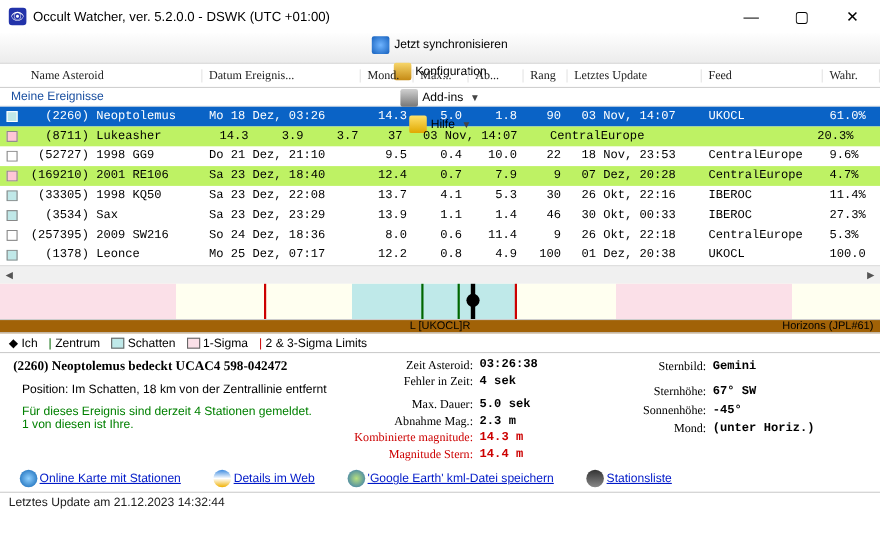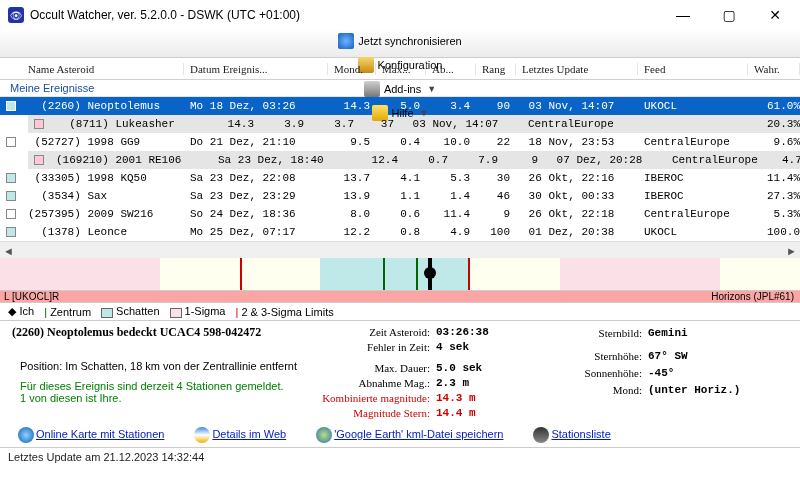--- a/index.html
+++ b/index.html
@@ -21,38 +21,38 @@
 .c-box { width: 22px; flex: 0 0 22px; display:flex; align-items:center; justify-content:center;}
 .swatch { width: 14px; height: 10px; border: 1px solid #888; display:inline-block; }
 .c-ast { flex: 0 0 162px; }
 .c-date { flex: 0 0 144px; }
 .c-magn { flex: 0 0 48px; text-align: right; }
 .c-max { flex: 0 0 50px; text-align: right; }
 .c-ab { flex: 0 0 50px; text-align: right; }
 .c-rang { flex: 0 0 40px; text-align: right; }
 .c-upd { flex: 0 0 122px; }
 .c-feed { flex: 0 0 110px; }
-.c-wahr { flex: 1; text-align: right; padding-right: 0; }
+.c-wahr { flex: 1; text-align: right; padding-right: 24px; }
 .row-sel { background: #0a63c6; color: #fff; }
 .row-sel .swatch { border-color: #fff; }
-.row-pink { background: #e5e5e5; margin-left: 28px; }
+.row-pink { background: #bef264; }
 .hscroll { height: 17px; background: #f0f0f0; border-top: 1px solid #ddd; position: relative; }
 .hscroll .arl, .hscroll .arr { position:absolute; top:0; width:17px; height:17px; display:flex; align-items:center; justify-content:center; color:#555; }
 .hscroll .arl { left:0; } .hscroll .arr { right:0; }
 .timeline { height: 32px; position: relative; background: #fffff0; }
 .timeline .seg { position:absolute; top:0; height:32px; }
 .timeline .mark { position:absolute; top:0; width:2px; height:32px; background:#c00; }
-.scale { height: 13px; display:flex; justify-content:flex-start; font-size:10px; padding:0 4px; background:#fca5a5; border-top:1px solid #ccc; border-bottom:1px solid #ccc; font-family: Tahoma,sans-serif;}
+.scale { height: 13px; display:flex; justify-content:center; font-size:10px; padding:0 4px; background:#a16207; border-top:1px solid #ccc; border-bottom:1px solid #ccc; font-family: Tahoma,sans-serif;}
 .legend { height: 18px; display:flex; align-items:center; gap:10px; padding:0 8px; font-size:11px; border-bottom:1px solid #ccc; }
 .lbox { width:12px; height:10px; border:1px solid #666; display:inline-block; vertical-align:middle; margin-right:3px; }
 .details { padding: 4px 12px 0 12px; font-size: 11px; display:flex; gap: 18px; }
 .details .col1 { flex: 0 0 286px; }
 .details .col2 { flex: 0 0 226px; }
 .details .col3 { flex: 1; }
-.details h3 { font-size: 12px; font-weight: bold; margin-bottom: 20px; font-family:"Segoe UI"; }
+.details h3 { font-size: 12px; font-weight: bold; margin-bottom: 8px; font-family:"Segoe UI"; }
 .kv { display:flex; font-family:"Courier New",monospace; font-size:11px; line-height:15px; }
 .kv .k { text-align:right; flex:0 0 120px; padding-right:6px; font-family:"Segoe UI"; }
 .kv .v { font-weight:bold; }
 .kvb { display:flex; font-family:"Segoe UI"; font-size:11px; line-height:17px; }
 .kvb .k { text-align:right; flex:0 0 88px; padding-right:6px; }
 .kvb .v { font-family:"Courier New",monospace; font-weight:bold; }
 .green { color: #008000; }
 .red { color: #cc0000; }
 .linkbar { display:flex; gap: 30px; padding: 6px 10px 4px 18px; align-items:center; }
 .link { color: #0019c8; text-decoration: underline; cursor: default; }
@@ -107,21 +107,21 @@
 <div class="subhead">Meine Ereignisse</div>
 <div class="grid-body" id="grid-body">
     <div class="grid-row row-sel">
       <div class="cell c-box">
         <span class="swatch" style="background:#c0e8e8"></span>
       </div>
       <div class="cell c-ast">&nbsp;&nbsp;(2260)&nbsp;Neoptolemus</div>
       <div class="cell c-date">Mo 18 Dez, 03:26</div>
       <div class="cell c-magn">14.3</div>
       <div class="cell c-max">5.0</div>
-      <div class="cell c-ab">3.4</div>
+      <div class="cell c-ab">1.8</div>
       <div class="cell c-rang">90</div>
       <div class="cell c-upd">&nbsp;03 Nov, 14:07</div>
       <div class="cell c-feed">UKOCL</div>
       <div class="cell c-wahr">61.0%</div>
     </div>
     <div class="grid-row row-pink">
       <div class="cell c-box">
         <span class="swatch" style="background:#ffc6d6"></span>
       </div>
       <div class="cell c-ast">&nbsp;&nbsp;(8711)&nbsp;Lukeasher</div>

